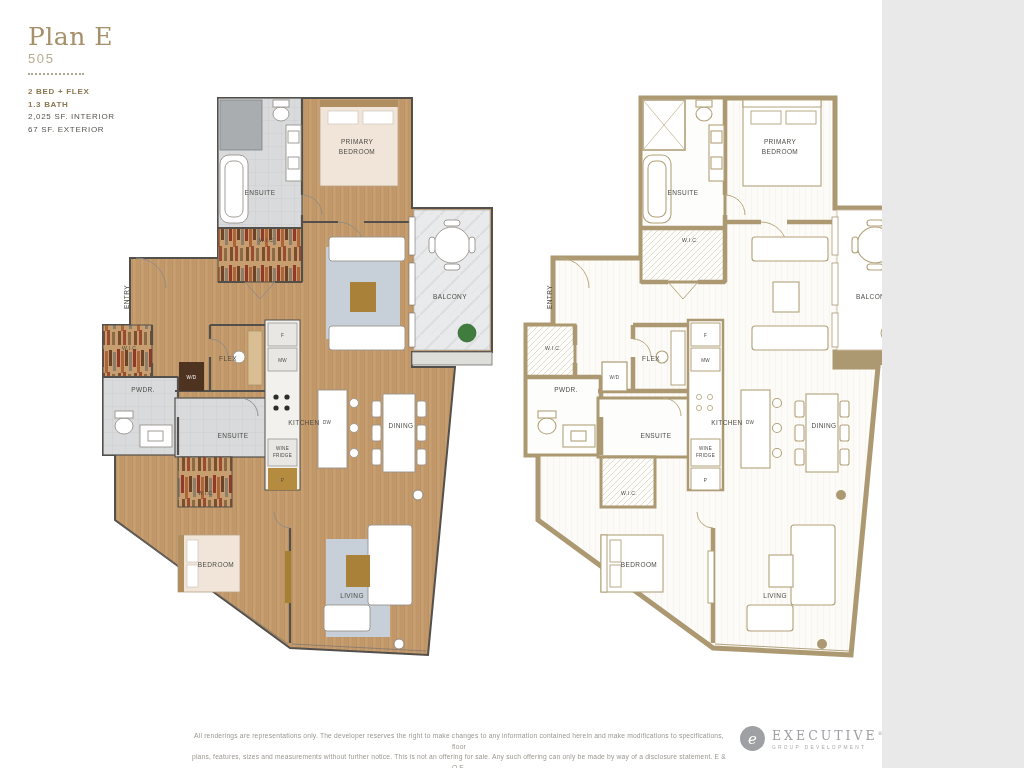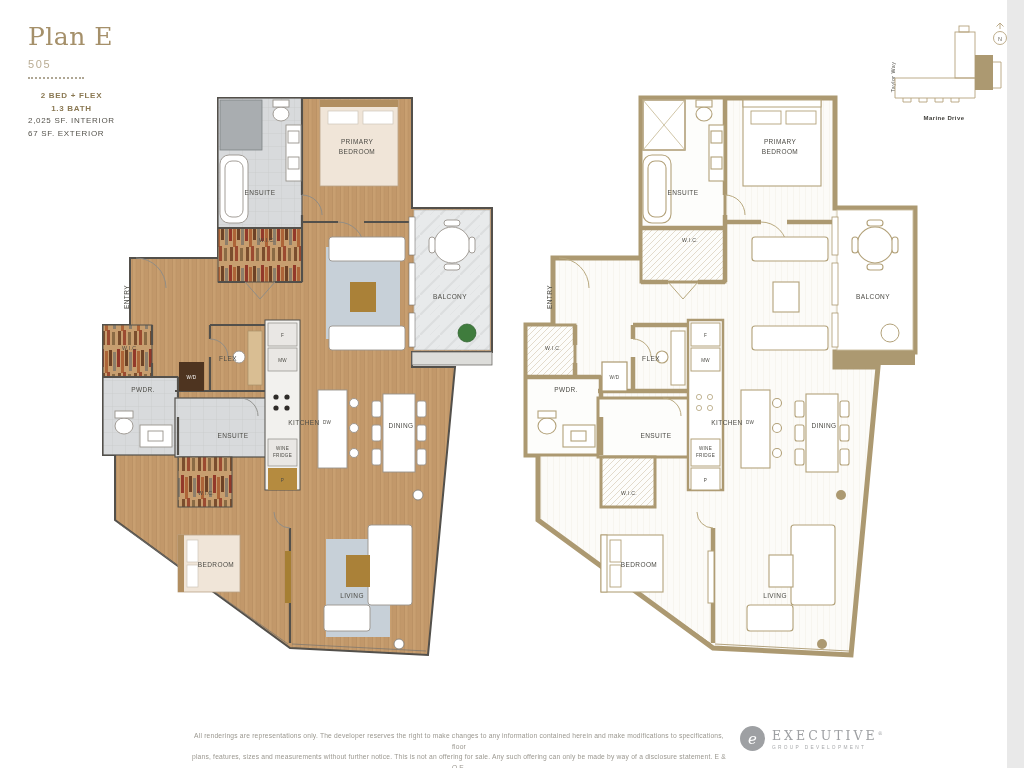--- a/index.html
+++ b/index.html
@@ -1,25 +1,25 @@
 <!DOCTYPE html>
 <html><head>
 <meta charset="utf-8">
 <style>
   html,body{margin:0;padding:0;background:#e9e9e9;}
-  .sheet{position:relative;width:1007px;height:768px;background:#ffffff;overflow:hidden;
+  .sheet{position:relative;width:882px;height:768px;background:#ffffff;overflow:hidden;
          font-family:"Liberation Sans",sans-serif;}
   
   .hdr{position:absolute;left:28px;top:22px;}
   .hdr h1{margin:0;font-family:"DejaVu Serif",serif;font-weight:400;font-size:25px;
           color:#A5906A;letter-spacing:.5px;}
-  .unitnum{margin-top:7px;font-size:11px;color:#B9AC93;letter-spacing:1.6px;}
+  .unitnum{margin-top:0;font-size:13px;color:#B9AC93;letter-spacing:1.6px;}
   .dots{width:56px;border-bottom:2px dotted #AFA795;margin:7px 0 11px 0;height:0;}
   .spec{font-size:8px;line-height:12.5px;letter-spacing:.7px;color:#55534C;}
-  .spec.b{font-weight:bold;color:#8A7852;text-align:center;}
+  .spec.b{font-weight:bold;color:#8A7852;}
   
   .sitemap{position:absolute;left:865px;top:22px;width:155px;height:108px;}
   .sm-stroke{fill:none;stroke:#B5A37D;stroke-width:.9;}
   .sm-fill{fill:#AC9971;stroke:none;}
   .sm-street{font-size:5.4px;fill:#55544E;letter-spacing:.4px;text-anchor:middle;}
   .sm-street.b{font-size:6px;font-weight:bold;fill:#3F3E3A;}
   .sm-n{font-size:5.5px;fill:#6B675C;text-anchor:middle;}
   
   .plan{position:absolute;top:95px;width:395px;height:590px;}
   #planA{left:100px;} #planB{left:523px;}

